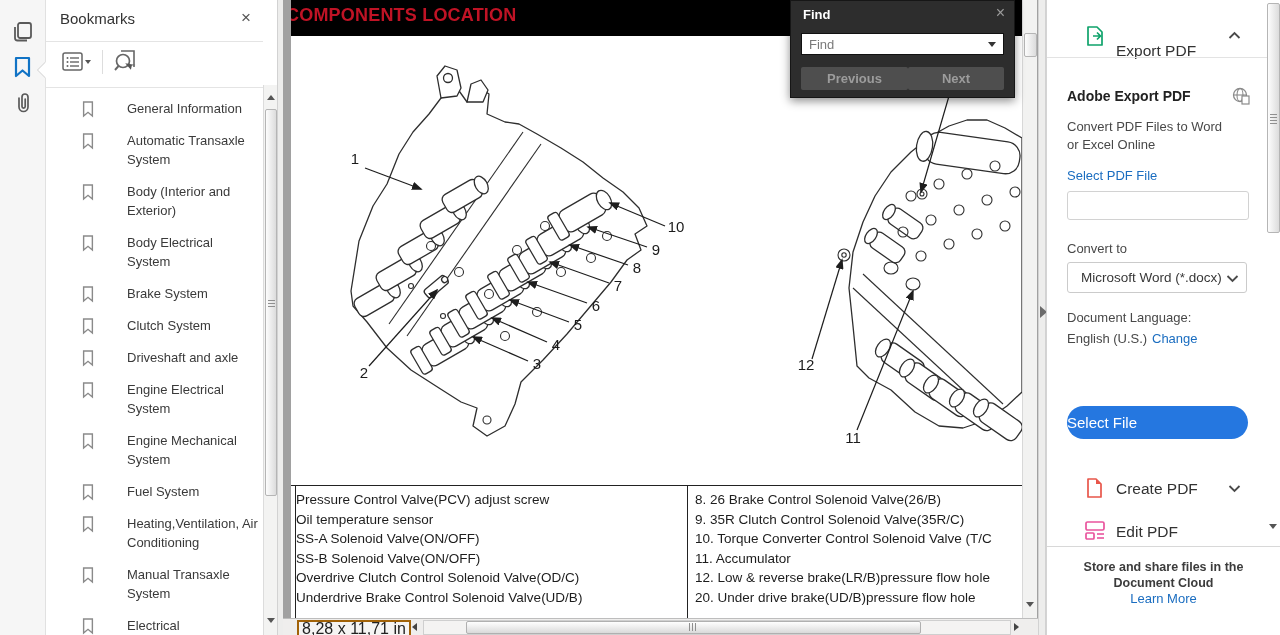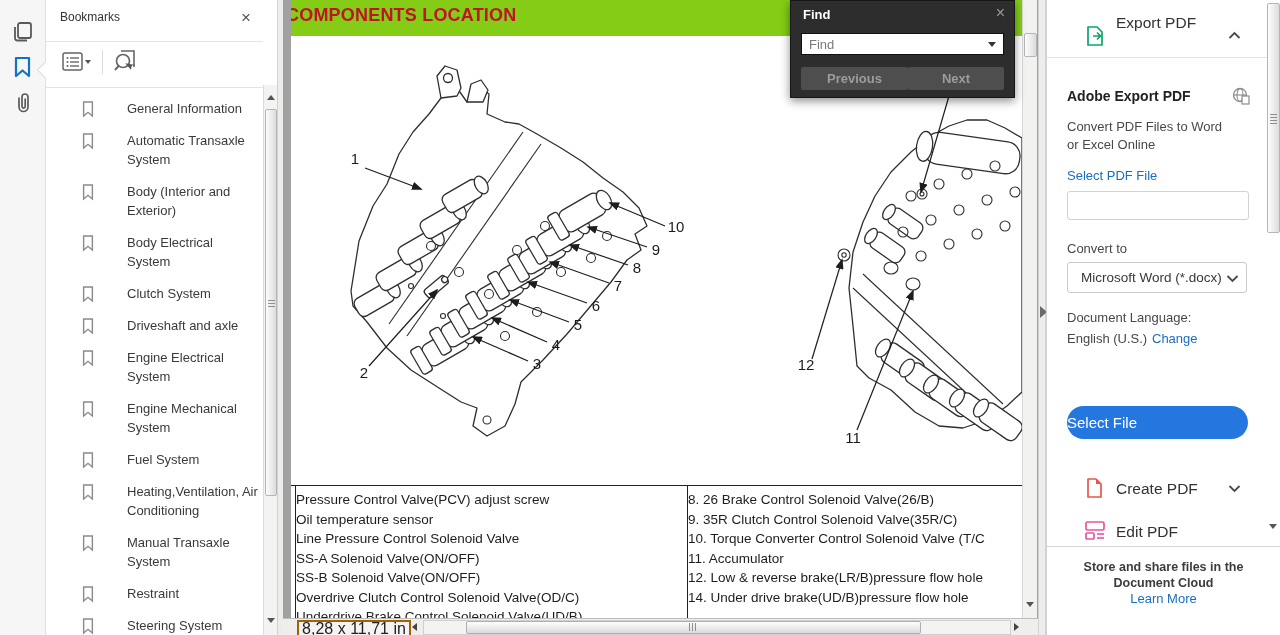--- a/index.html
+++ b/index.html
@@ -7,21 +7,21 @@
   .app{position:relative;width:1280px;height:635px;background:#fff;overflow:hidden;}
   .abs{position:absolute;}
 
   
   #left-rail{left:0;top:0;width:45px;height:635px;background:#f6f6f6;border-right:1px solid #e1e1e1;}
   .rail-icon{position:absolute;left:11px;width:24px;height:24px;}
   #rail-notch{position:absolute;left:38px;top:62px;width:0;height:0;border-top:8px solid transparent;border-bottom:8px solid transparent;border-right:8px solid #fff;filter:drop-shadow(-1px 0 0 #cfcfcf);}
 
   
   #bm-panel{left:46px;top:0;width:217px;height:635px;background:#fff;}
-  #bm-title{left:14px;top:10px;font-size:12px;color:#333;}
+  #bm-title{left:14px;top:10px;font-size:15px;color:#333;}
   #bm-close{right:12px;top:8px;font-size:17px;color:#555;line-height:20px;}
   .hdiv{position:absolute;left:0;right:0;border-top:1px solid #e4e4e4;}
   #bm-toolbar-opts{left:16px;top:51px;width:30px;height:22px;}
   #bm-toolbar-sep{left:56px;top:50px;width:0;height:24px;border-left:1px solid #ddd;}
   #bm-toolbar-search{left:66px;top:49px;width:26px;height:26px;}
   #bookmark-list{position:absolute;left:35px;top:99px;width:178px;}
   .bm-item{display:flex;align-items:flex-start;margin-bottom:13px;cursor:default;}
   .bm-glyph{width:14px;height:18px;flex:0 0 14px;margin-right:8px;margin-top:1px;}
   .bm-glyph path{fill:none;stroke:#8a8a8a;stroke-width:1.6;}
   .bm-label{font-size:13px;line-height:19px;color:#3a3a3a;width:146px;margin-left:24px;}
@@ -38,32 +38,32 @@
 
   
   .splitter{top:0;width:6px;height:635px;background:#ededec;border-left:1px solid #d2d2d2;border-right:1px solid #d2d2d2;}
   #splitter-left{left:277px;}
   #splitter-right{left:1038px;}
   .split-arrow-l{border-top:6px solid transparent;border-bottom:6px solid transparent;border-right:7px solid #6b6b6b;}
   .split-arrow-r{border-top:6px solid transparent;border-bottom:6px solid transparent;border-left:7px solid #6b6b6b;}
 
   
   #doc-area{left:283px;top:0;width:755px;height:635px;background:#a1a1a1;}
-  #page-top{left:8px;top:0;width:731px;height:47px;background:#84cc16;overflow:hidden;}
+  #page-top{left:8px;top:0;width:731px;height:47px;background:#000000;overflow:hidden;}
   #page-title{position:absolute;left:-5px;top:5px;font-size:18px;font-weight:bold;letter-spacing:.2px;color:#c01325;white-space:nowrap;}
   #page{left:8px;top:36px;width:731px;height:582px;background:#fff;overflow:hidden;}
   #diagram{position:absolute;left:0;top:0;}
   #diagram .art{fill:#fff;stroke:#2e2e2e;stroke-width:1.3;stroke-linejoin:round;}
   #diagram .thin{fill:none;stroke:#2e2e2e;stroke-width:1.1;}
   #callouts line{stroke:#1d1d1d;stroke-width:1.2;}
   #callouts text{font-size:15px;fill:#1b1b1b;text-anchor:middle;font-family:"Liberation Sans",sans-serif;}
   #doc-table{position:absolute;left:0;top:449px;width:731px;height:133px;border-top:1.5px solid #222;}
   .tcol{position:absolute;top:0;height:133px;border-left:1px solid #222;padding-top:4px;box-sizing:border-box;}
   #tcol-left{left:4px;width:392px;}
-  #tcol-right{left:396px;width:335px;padding-left:0;}
+  #tcol-right{left:396px;width:335px;padding-left:7px;}
   .trow{font-size:13.5px;line-height:19.5px;color:#1d1d1d;white-space:nowrap;overflow:hidden;}
 
   
   #v-scroll{left:739px;top:0;width:14px;height:618px;background:#f2f2f1;border-left:1px solid #d8d8d8;}
   #bottom-bar{left:0;top:618px;width:755px;height:17px;background:#efeeed;border-top:1px solid #bdbdbd;box-sizing:border-box;}
   #size-status{position:absolute;left:14px;top:1px;width:110px;height:13px;background:#f5f4f3;border:2px solid #a16207;font-size:16px;color:#222;text-align:center;line-height:13px;}
   #h-track{position:absolute;left:140px;top:1px;width:586px;height:13px;background:#f4f3f2;border:1px solid #cfcfcf;}
   #h-thumb{position:absolute;left:42px;top:0px;width:453px;height:11px;background:linear-gradient(#fefefe,#dadada);border:1px solid #b0b0b0;border-radius:2px;}
   .grip-v{position:absolute;top:1px;height:8px;border-left:1px solid #8f8f8f;margin-left:2px;}
 
@@ -157,20 +157,26 @@
         <div class="bm-item">
           <svg class="bm-glyph" viewBox="0 0 16 20">
             <path d="M3 2h10v16l-5-4.2L3 18z"></path>
           </svg>
           <span class="bm-label">Body Electrical System</span>
         </div>
         <div class="bm-item">
           <svg class="bm-glyph" viewBox="0 0 16 20">
             <path d="M3 2h10v16l-5-4.2L3 18z"></path>
           </svg>
+          <span class="bm-label">Brake System</span>
+        </div>
+        <div class="bm-item">
+          <svg class="bm-glyph" viewBox="0 0 16 20">
+            <path d="M3 2h10v16l-5-4.2L3 18z"></path>
+          </svg>
           <span class="bm-label">Clutch System</span>
         </div>
         <div class="bm-item">
           <svg class="bm-glyph" viewBox="0 0 16 20">
             <path d="M3 2h10v16l-5-4.2L3 18z"></path>
           </svg>
           <span class="bm-label">Driveshaft and axle</span>
         </div>
         <div class="bm-item">
           <svg class="bm-glyph" viewBox="0 0 16 20">
@@ -199,21 +205,21 @@
         <div class="bm-item">
           <svg class="bm-glyph" viewBox="0 0 16 20">
             <path d="M3 2h10v16l-5-4.2L3 18z"></path>
           </svg>
           <span class="bm-label">Manual Transaxle System</span>
         </div>
         <div class="bm-item">
           <svg class="bm-glyph" viewBox="0 0 16 20">
             <path d="M3 2h10v16l-5-4.2L3 18z"></path>
           </svg>
-          <span class="bm-label">Restraint</span>
+          <span class="bm-label">Electrical</span>
         </div>
         <div class="bm-item">
           <svg class="bm-glyph" viewBox="0 0 16 20">
             <path d="M3 2h10v16l-5-4.2L3 18z"></path>
           </svg>
           <span class="bm-label">Steering System</span>
         </div>
       </div>
   </div>
 
@@ -424,33 +430,32 @@
             <line x1="521" y1="323" x2="551" y2="224" marker-end="url(#arw)"></line>
             <text x="515" y="334">12</text>
             <line x1="658" y1="60" x2="630" y2="156" marker-end="url(#arw)"></line>
           </g>
       </svg>
 
       <div id="doc-table">
         <div class="tcol" id="tcol-left">
             <div class="trow">Pressure Control Valve(PCV) adjust screw</div>
             <div class="trow">Oil temperature sensor</div>
-            <div class="trow">Line Pressure Control Solenoid Valve</div>
             <div class="trow">SS-A Solenoid Valve(ON/OFF)</div>
             <div class="trow">SS-B Solenoid Valve(ON/OFF)</div>
             <div class="trow">Overdrive Clutch Control Solenoid Valve(OD/C)</div>
             <div class="trow">Underdrive Brake Control Solenoid Valve(UD/B)</div>
           </div>
         <div class="tcol" id="tcol-right">
             <div class="trow">8. 26 Brake Control Solenoid Valve(26/B)</div>
             <div class="trow">9. 35R Clutch Control Solenoid Valve(35R/C)</div>
             <div class="trow">10. Torque Converter Control Solenoid Valve (T/C</div>
             <div class="trow">11. Accumulator</div>
             <div class="trow">12. Low &amp; reverse brake(LR/B)pressure flow hole</div>
-            <div class="trow">14. Under drive brake(UD/B)pressure flow hole</div>
+            <div class="trow">20. Under drive brake(UD/B)pressure flow hole</div>
           </div>
       </div>
     </div>
 
     <div class="abs" id="v-scroll">
       <div class="sb-thumb" style="left:1px;top:33px;height:22px;width:11px"></div>
       <div class="tri tri-down" style="left:3px;top:602px"></div>
     </div>
 
     <div class="abs" id="bottom-bar">
@@ -479,21 +484,21 @@
   </div>
 
   <div class="abs splitter" id="splitter-right"></div>
   <div class="tri split-arrow-r abs" style="left:1040px;top:306px"></div>
 
   <div class="abs" id="right-panel">
     <svg class="abs" style="left:37px;top:25px;width:22px;height:22px" viewBox="0 0 22 22">
       <path d="M4 2 h9 l5 5 v13 h-14 z" fill="none" stroke="#0fa36b" stroke-width="1.7" stroke-linejoin="round"></path>
       <path d="M9 11 h7 m-3 -3.5 l3.5 3.5 -3.5 3.5" fill="none" stroke="#0fa36b" stroke-width="1.7"></path>
     </svg>
-    <div class="tool-label" style="top:14px">Export PDF</div>
+    <div class="tool-label" style="top:42px">Export PDF</div>
     <svg class="chev" style="left:181px;top:31px" viewBox="0 0 13 9">
         <polyline points="1.5,7 6.5,2 11.5,7"></polyline>
       </svg>
     <div class="hdiv" style="top:57px;border-color:#e3e3e3"></div>
 
     <div class="rp-text" style="top:88px;font-size:14px;font-weight:bold;color:#222">Adobe Export PDF</div>
     <svg class="abs" style="left:184px;top:86px;width:20px;height:20px" viewBox="0 0 20 20">
       <circle cx="9" cy="9" r="6.5" fill="none" stroke="#8a8a8a" stroke-width="1.3"></circle>
       <ellipse cx="9" cy="9" rx="3" ry="6.5" fill="none" stroke="#8a8a8a" stroke-width="1.1"></ellipse>
       <line x1="2.5" y1="9" x2="15.5" y2="9" stroke="#8a8a8a" stroke-width="1.1"></line>

